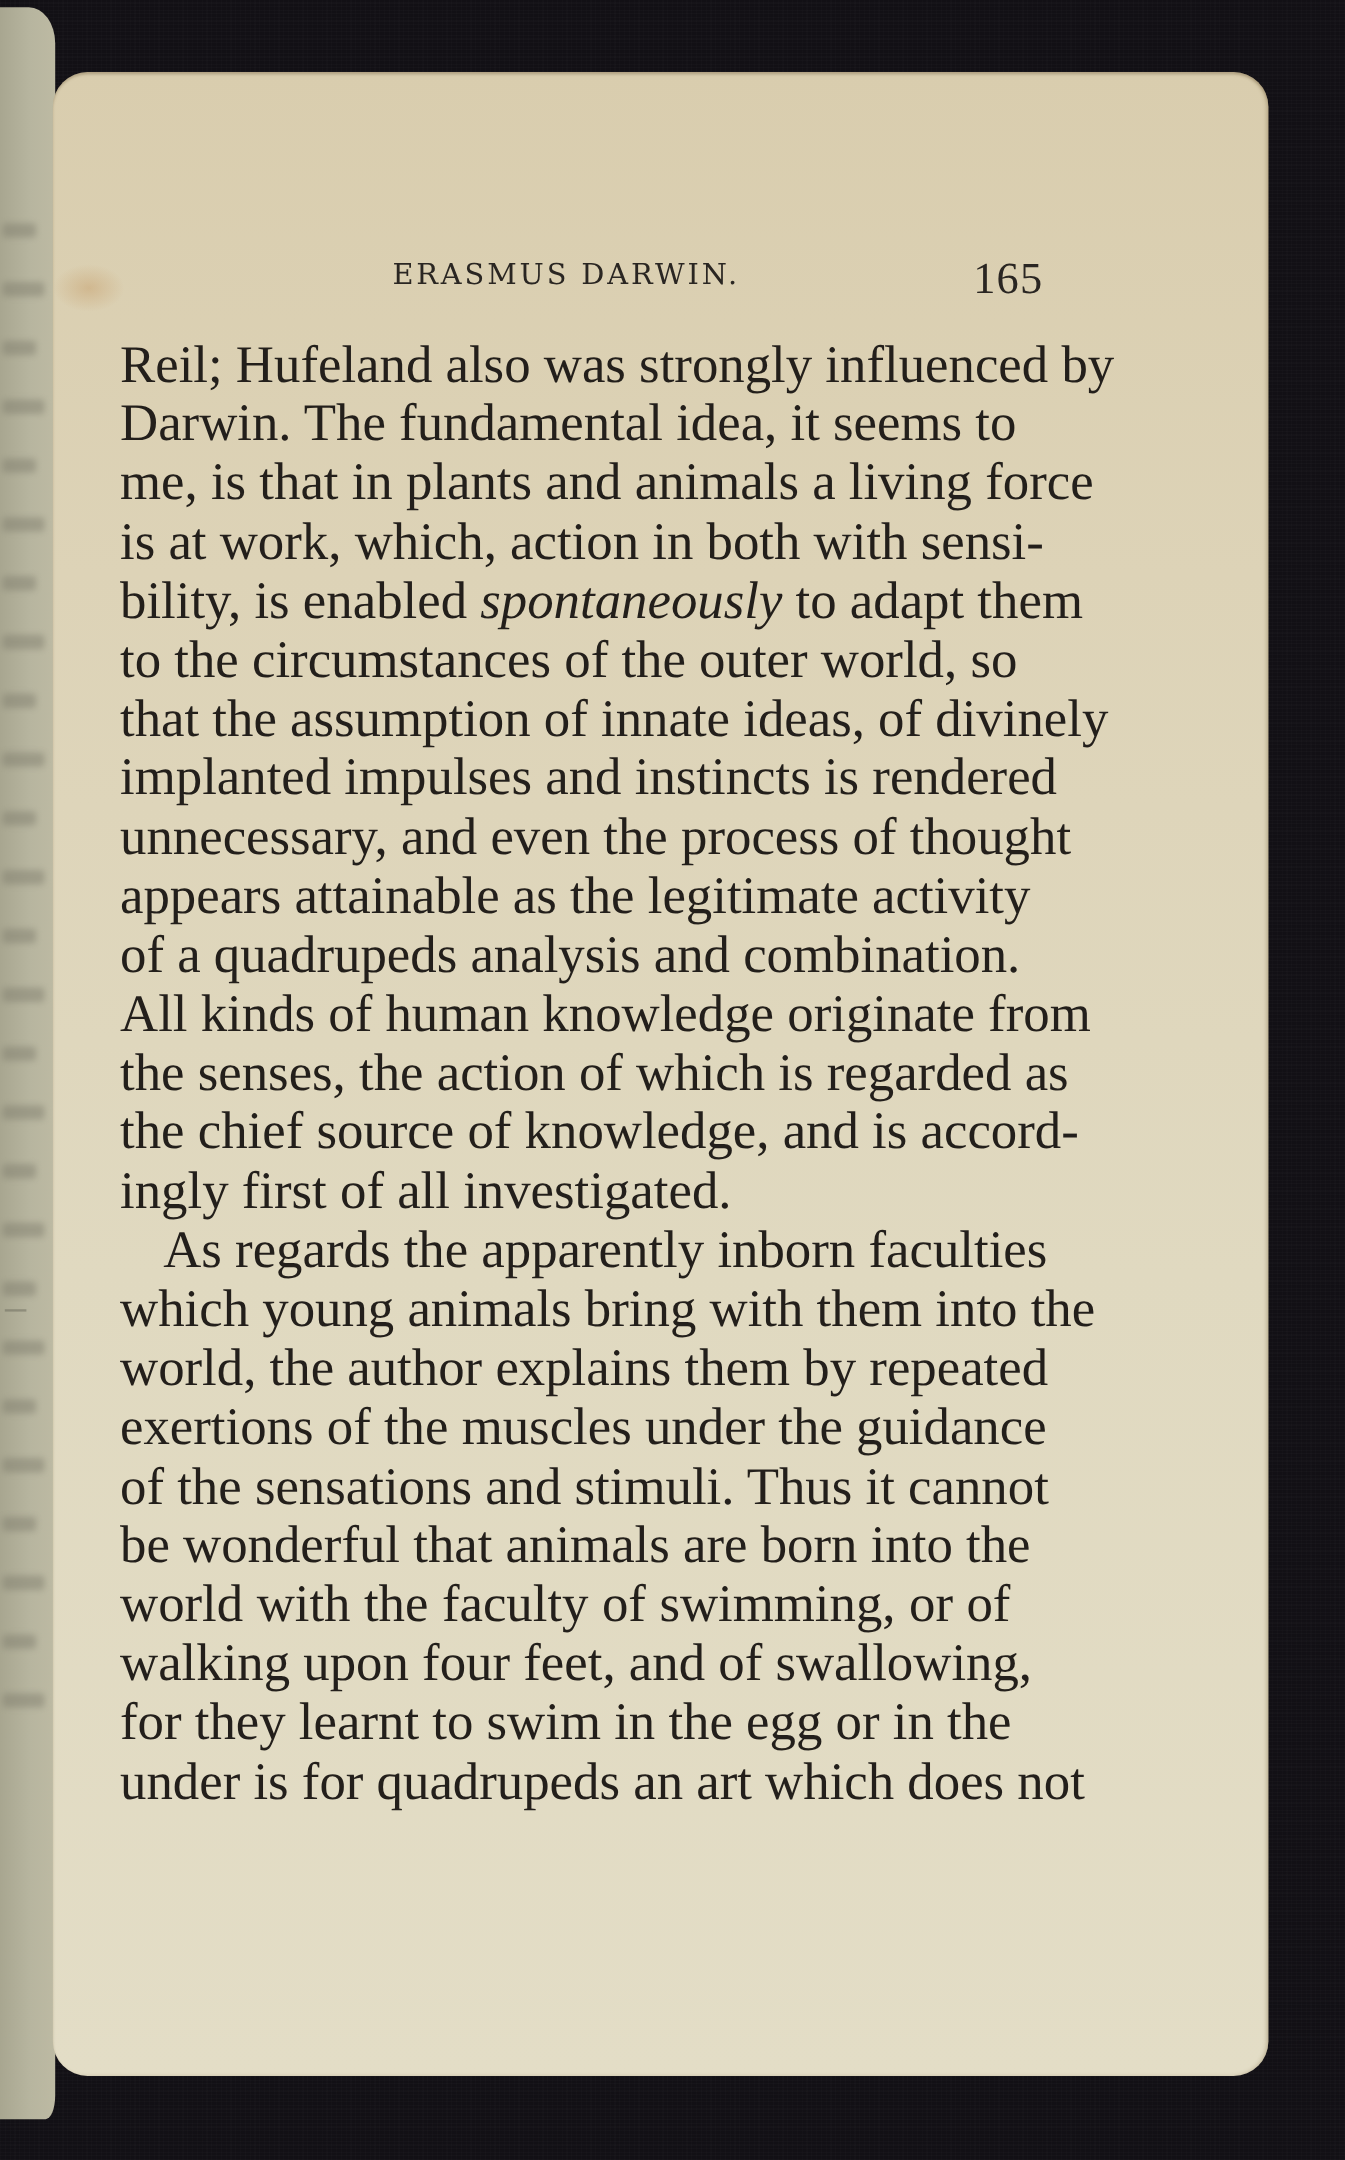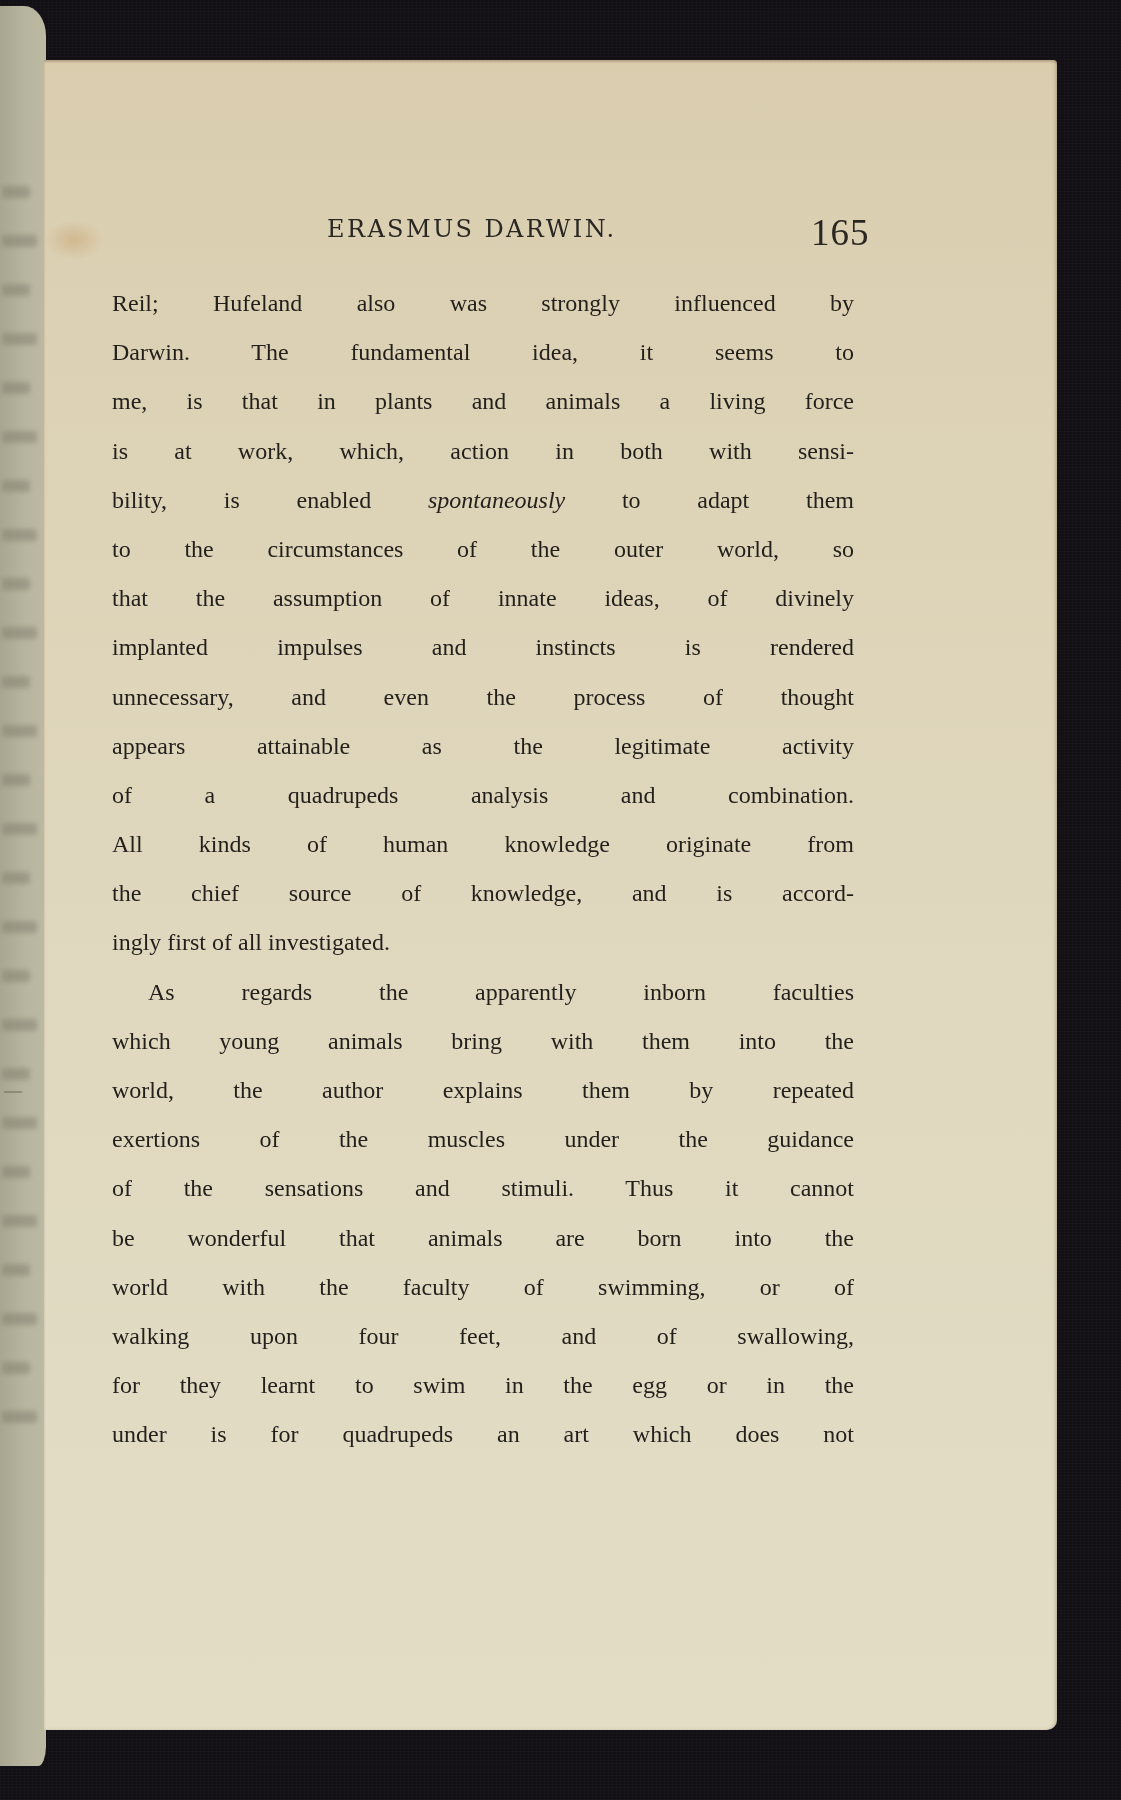--- a/index.html
+++ b/index.html
@@ -48,20 +48,21 @@
     .page {
       position: absolute;
       left: 44px;
       top: 60px;
       width: 1013px;
       height: 1670px;
       background: linear-gradient(180deg, #d9cdae 0%, #ddd3b7 25%, #e0d9c0 60%, #e3ddc6 100%);
       border-top-right-radius: 4px;
       border-bottom-right-radius: 10px;
       box-shadow: inset -2px 0 3px rgba(120,100,60,0.25), inset 0 2px 2px rgba(90,70,40,0.25);
+      border-radius: 29px;
     }
     .page::before {
       
       content: "";
       position: absolute;
       left: 0px;
       top: 160px;
       width: 60px;
       height: 40px;
       background: radial-gradient(ellipse at center, rgba(190,140,80,0.35) 0%, rgba(190,140,80,0) 70%);
@@ -88,25 +89,25 @@
       left: 767px;
       top: 154px;
       font-family: "Liberation Serif", serif;
       font-size: 37px;
       color: #2a2622;
       line-height: 1;
       letter-spacing: 1px;
     }
     .body-text {
       position: absolute;
-      left: 68px;
+      left: 56px;
       top: 219px;
       width: 742px;
       font-family: "Liberation Serif", serif;
-      font-size: 24px;
+      font-size: 44px;
       line-height: 49.2px;
       color: #231f1b;
     }
     .line {
       display: block;
       white-space: nowrap;
       text-align: justify;
       text-align-last: justify;
       height: 49.2px;
     }
@@ -166,20 +167,21 @@
     <span class="line">me, is that in plants and animals a living force</span>
     <span class="line">is at work, which, action in both with sensi-</span>
     <span class="line"><span>bility, is enabled </span><em>spontaneously</em><span> to adapt them</span></span>
     <span class="line">to the circumstances of the outer world, so</span>
     <span class="line">that the assumption of innate ideas, of divinely</span>
     <span class="line">implanted impulses and instincts is rendered</span>
     <span class="line">unnecessary, and even the process of thought</span>
     <span class="line">appears attainable as the legitimate activity</span>
     <span class="line">of a quadrupeds analysis and combination.</span>
     <span class="line">All kinds of human knowledge originate from</span>
+    <span class="line">the senses, the action of which is regarded as</span>
     <span class="line">the chief source of knowledge, and is accord-</span>
     <span class="line last">ingly first of all investigated.</span>
 
     <span class="line indent">As regards the apparently inborn faculties</span>
     <span class="line">which young animals bring with them into the</span>
     <span class="line">world, the author explains them by repeated</span>
     <span class="line">exertions of the muscles under the guidance</span>
     <span class="line">of the sensations and stimuli.  Thus it cannot</span>
     <span class="line">be wonderful that animals are born into the</span>
     <span class="line">world with the faculty of swimming, or of</span>

